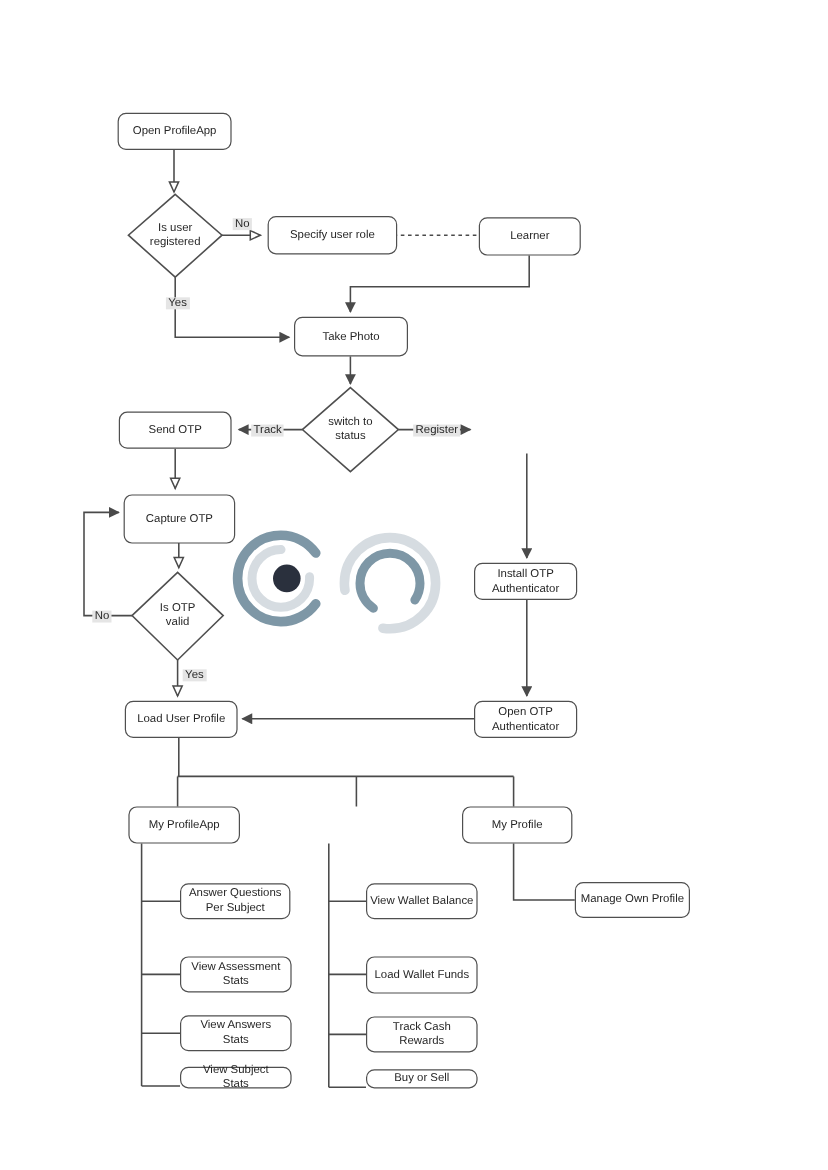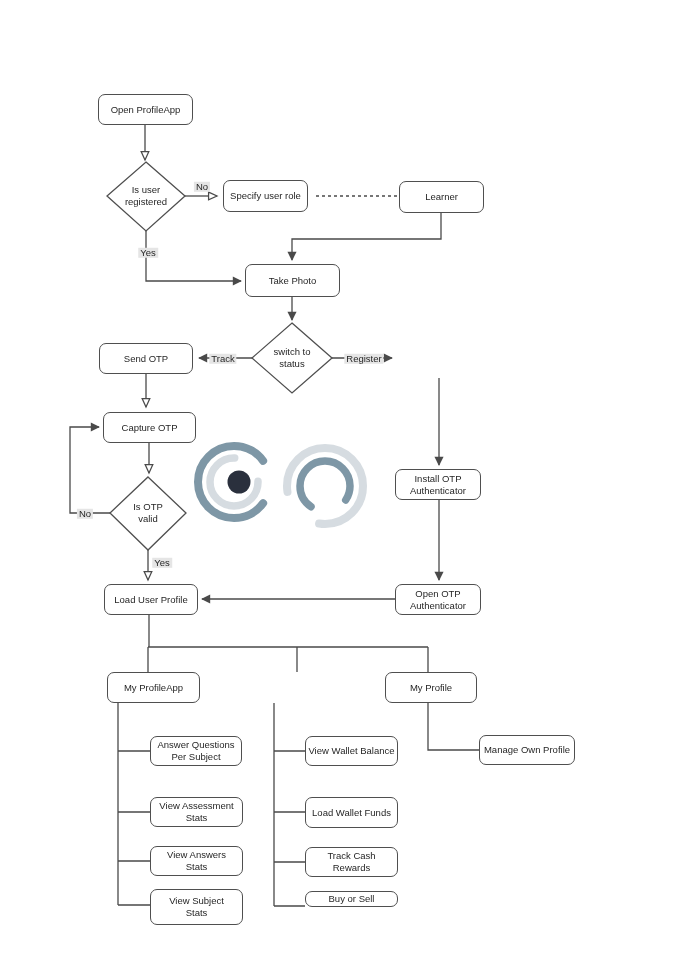--- a/index.html
+++ b/index.html
@@ -71,39 +71,39 @@
     <g>
       <circle cx="234" cy="482" r="36" fill="none" stroke="#7e97a6" stroke-width="8" stroke-linecap="round" pathLength="100" stroke-dasharray="80 20" stroke-dashoffset="-10"></circle>
       <circle cx="234" cy="482" r="24" fill="none" stroke="#d6dce1" stroke-width="7.5" stroke-linecap="round" pathLength="100" stroke-dasharray="76 24" stroke-dashoffset="0.5"></circle>
       <circle cx="325" cy="486" r="38" fill="none" stroke="#d6dce1" stroke-width="8" stroke-linecap="round" pathLength="100" stroke-dasharray="80 20" stroke-dashoffset="52.5"></circle>
       <circle cx="325" cy="486" r="25" fill="none" stroke="#7e97a6" stroke-width="7.5" stroke-linecap="round" pathLength="100" stroke-dasharray="75 25" stroke-dashoffset="65.5"></circle>
       <circle cx="239" cy="482" r="11.5" fill="#2a303d"></circle>
     </g>
   </svg>
 
   <div class="node" style="left:98px;top:94px;width:95px;height:31px">Open ProfileApp</div>
-  <div class="node" style="left:223px;top:180px;width:85px;height:32px">Specify user role</div>
+  <div class="node" style="left:223px;top:180px;width:108px;height:32px">Specify user role</div>
   <div class="node" style="left:399px;top:181px;width:85px;height:32px">Learner</div>
   <div class="node" style="left:245px;top:264px;width:95px;height:33px">Take Photo</div>
   <div class="node" style="left:99px;top:343px;width:94px;height:31px">Send OTP</div>
-  <div class="node" style="left:103px;top:412px;width:93px;height:31px">Capture OTP</div>
+  <div class="node" style="left:103px;top:412px;width:93px;height:41px">Capture OTP</div>
   <div class="node" style="left:395px;top:469px;width:86px;height:31px">Install OTP
 Authenticator</div>
   <div class="node" style="left:395px;top:584px;width:86px;height:31px">Open OTP
 Authenticator</div>
   <div class="node" style="left:104px;top:584px;width:94px;height:31px">Load User Profile</div>
   <div class="node" style="left:107px;top:672px;width:93px;height:31px">My ProfileApp</div>
   <div class="node" style="left:385px;top:672px;width:92px;height:31px">My Profile</div>
   <div class="node" style="left:150px;top:736px;width:92px;height:30px">Answer Questions
 Per Subject</div>
   <div class="node" style="left:150px;top:797px;width:93px;height:30px">View Assessment
 Stats</div>
   <div class="node" style="left:150px;top:846px;width:93px;height:30px">View Answers
 Stats</div>
-  <div class="node" style="left:150px;top:889px;width:93px;height:36px">View Subject
+  <div class="node" style="left:150px;top:889px;width:93px;height:18px">View Subject
 Stats</div>
   <div class="node" style="left:305px;top:736px;width:93px;height:30px">View Wallet Balance</div>
   <div class="node" style="left:305px;top:797px;width:93px;height:31px">Load Wallet Funds</div>
   <div class="node" style="left:305px;top:847px;width:93px;height:30px">Track Cash Rewards</div>
   <div class="node" style="left:305px;top:891px;width:93px;height:16px">Buy or Sell</div>
   <div class="node" style="left:479px;top:735px;width:96px;height:30px">Manage Own Profile</div>
 
   <div class="dlabel" style="left:146px;top:196px">Is user
 registered</div>
   <div class="dlabel" style="left:292px;top:358px">switch to

